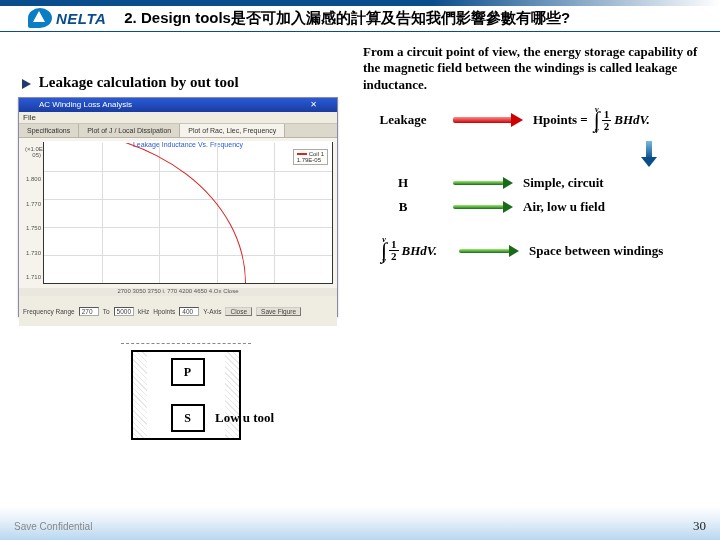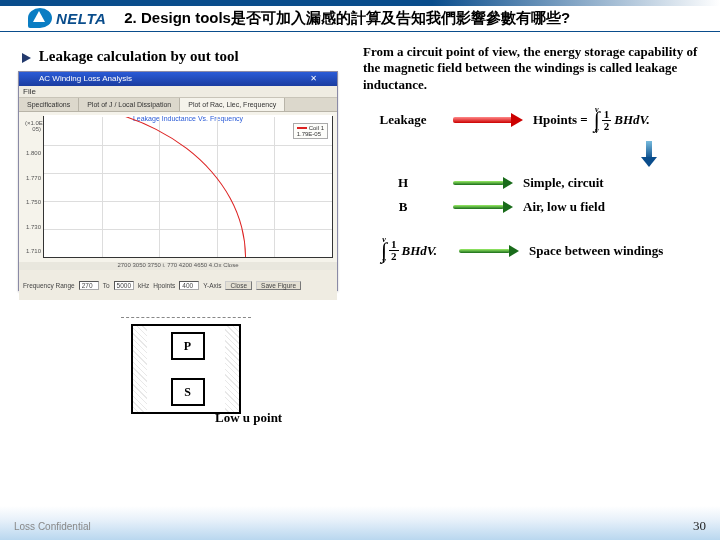--- a/index.html
+++ b/index.html
@@ -8,21 +8,21 @@
   .logo-row { display: flex; align-items: center; padding: 2px 0 0 28px; }
   .logo-mark { width: 24px; height: 20px; background: #0a7dc3; border-radius: 50% 50% 50% 2px; position: relative; margin-right: 4px; }
   .logo-mark::before { content: ""; position: absolute; left: 5px; top: 3px; width: 0; height: 0; border-left: 6px solid transparent; border-right: 6px solid transparent; border-bottom: 11px solid #fff; }
   .logo-text { font-family: Arial, sans-serif; font-style: italic; font-weight: 900; color: #0a4d8c; font-size: 15px; letter-spacing: 0.5px; }
   .title { font-family: Arial, sans-serif; font-weight: bold; font-size: 15px; margin-left: 18px; color: #000; }
   .divider { height: 1px; background: #0a4d8c; margin: 3px 0 0 0; }
   .content { position: relative; padding: 10px 18px 0 18px; }
   .sec-head { font-family: "Times New Roman", serif; font-weight: bold; font-size: 15px; margin: 6px 0 6px 4px; }
   .tri { display: inline-block; width: 0; height: 0; border-top: 5px solid transparent; border-bottom: 5px solid transparent; border-left: 9px solid #233a6d; margin-right: 4px; vertical-align: middle; }
   .two-col { display: flex; }
-  .left { width: 335px; }
+  .left { width: 335px; margin-top: 26px; }
   .right { flex: 1; padding-left: 10px; }
   .app-frame { width: 320px; height: 220px; border: 1px solid #8a8aa6; background: #e9e7de; box-shadow: 0 1px 2px rgba(0,0,0,.2); font-family: Tahoma, sans-serif; font-size: 8px; color: #333; }
   .app-title { background: linear-gradient(#2a5bd7, #1a3ca0); color: #fff; height: 14px; line-height: 14px; padding: 0 20px; font-size: 8px; display: flex; justify-content: space-between; }
   .menubar { height: 12px; background: #efece2; border-bottom: 1px solid #c8c4b8; padding: 0 4px; line-height: 12px; }
   .tabs { display: flex; background: #dcd8cc; height: 14px; font-size: 7px; border-bottom: 1px solid #b8b4a8; }
   .tab { padding: 1px 8px; border-right: 1px solid #b8b4a8; line-height: 12px; }
   .tab.active { background: #f5f3eb; }
   .plot-area { height: 150px; background: #f5f3eb; padding: 4px; display: flex; }
   .yaxis { width: 20px; display: flex; flex-direction: column; justify-content: space-between; font-size: 6px; text-align: right; padding: 4px 2px; color: #555; }
   .plot { flex: 1; border: 1px solid #333; background: #fff; position: relative; }
@@ -192,17 +192,17 @@
             </span>
           <i>BHdV.</i>
         </span>
         <span class="arrow-grn"></span>
         <span class="cell-r">Space between windings</span>
       </div>
     </div>
   </div>
 </div>
 
-<div class="low-u">Low u point</div>
+<div class="low-u">Low u tool</div>
 
 <div class="footer-fade"></div>
-<div class="confidential">Loss Confidential</div>
+<div class="confidential">Save Confidential</div>
 <div class="page-num">30</div>
 
 </body></html>

